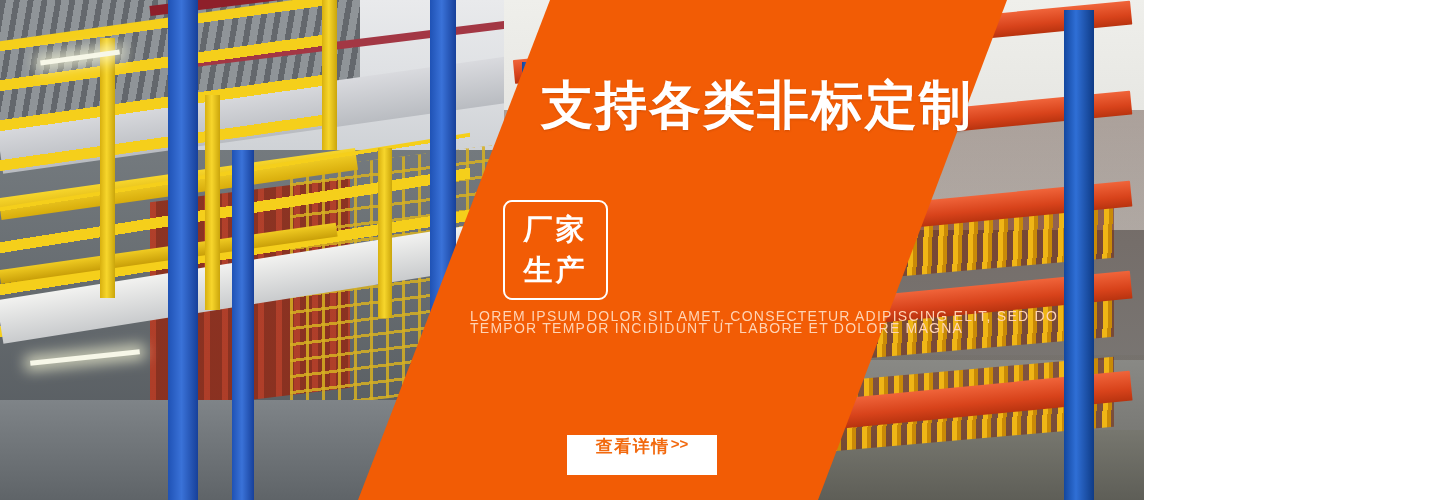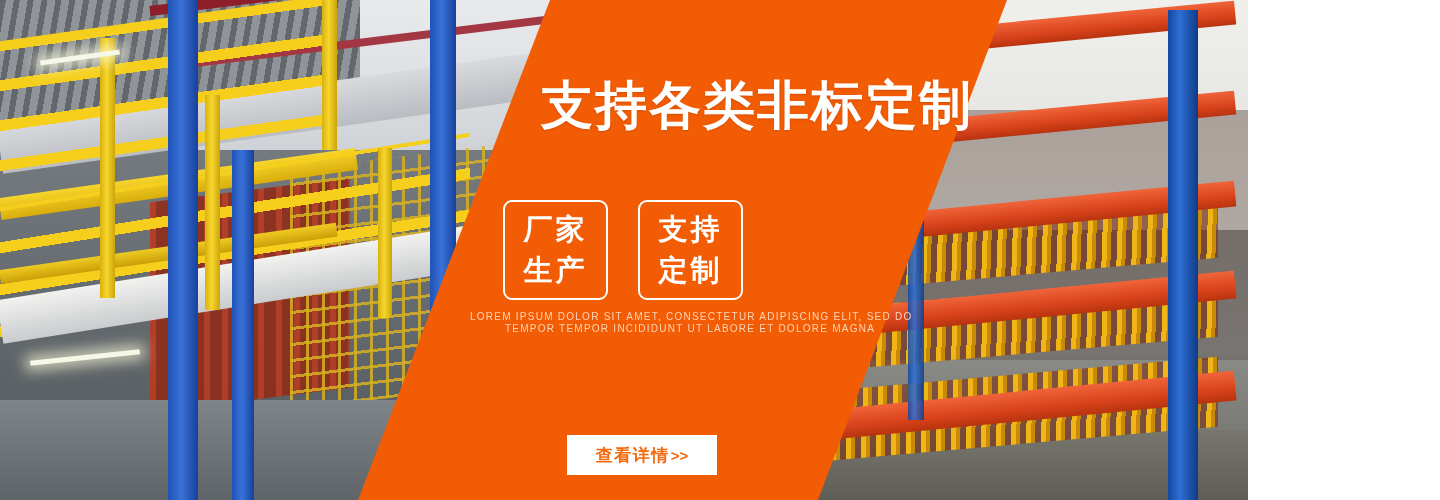--- a/index.html
+++ b/index.html
@@ -1,18 +1,18 @@
 <!DOCTYPE html>
 <html><head>
 <meta charset="utf-8">
 <style>
   html,body{margin:0;padding:0;background:#fff;}
   body{width:1440px;height:500px;overflow:hidden;font-family:"Liberation Sans","DejaVu Sans",sans-serif;}
 
-  #banner{position:relative;width:1248px;height:500px;overflow:hidden;}
+  #banner{position:relative;width:1144px;height:500px;overflow:hidden;}
 
   
   .photo{position:absolute;top:0;height:500px;overflow:hidden;}
   #photo-left{left:0;width:620px;background:#9aa0a6;}
   #photo-right{right:0;width:640px;background:#8d8d8b;}
 
   .ph-layer{position:absolute;}
 
   
   #pl-ceiling{left:0;top:0;width:620px;height:150px;
@@ -71,25 +71,25 @@
     font-size:24px;line-height:28px;color:#ffffff;letter-spacing:6.6px;
     white-space:nowrap;}
 
   #feature-boxes{position:absolute;left:503px;top:200px;display:flex;gap:30px;}
   .fbox{width:101px;height:96px;border:2px solid #ffffff;border-radius:9px;
     display:flex;flex-direction:column;align-items:center;justify-content:center;
     color:#ffffff;font-size:29px;line-height:41px;letter-spacing:3px;font-weight:bold;}
   .fbox span{display:block;white-space:nowrap;}
 
   #desc{position:absolute;left:470px;top:311px;width:440px;text-align:center;
-    color:#ffd4b5;font-size:10px;line-height:11.5px;letter-spacing:1.25px;}
+    color:#ffd4b5;font-size:14px;line-height:11.5px;letter-spacing:1.25px;}
   #desc div{white-space:nowrap;}
 
   #cta{position:absolute;left:567px;top:435px;width:150px;height:40px;
-    background:#ffffff;display:flex;align-items:center;justify-content:center;
+    background:#ffffff;display:flex;align-items:flex-start;justify-content:center;
     color:#f2690e;font-size:17px;letter-spacing:1.5px;font-weight:bold;cursor:pointer;}
   #cta .arrows{font-size:15px;letter-spacing:0;margin-left:1px;}
 </style>
 </head>
 <body>
 
 <div id="banner">
 
   <div class="photo" id="photo-left">
     <div class="ph-layer" id="pl-ceiling"></div>
@@ -146,24 +146,20 @@
   <div id="content">
 
     <div id="headline">支持各类非标定制</div>
 
 
     <div id="feature-boxes">
       <div class="fbox">
         <span>厂家</span>
         <span>生产</span>
       </div>
-      <div class="fbox">
-        <span>支持</span>
-        <span>定制</span>
-      </div>
     </div>
 
     <div id="desc">
       <div>LOREM IPSUM DOLOR SIT AMET, CONSECTETUR ADIPISCING ELIT, SED DO</div>
       <div>TEMPOR TEMPOR INCIDIDUNT UT LABORE ET DOLORE MAGNA</div>
     </div>
 
     <div id="cta">
       <span>查看详情</span>
       <span class="arrows">&gt;&gt;</span>

